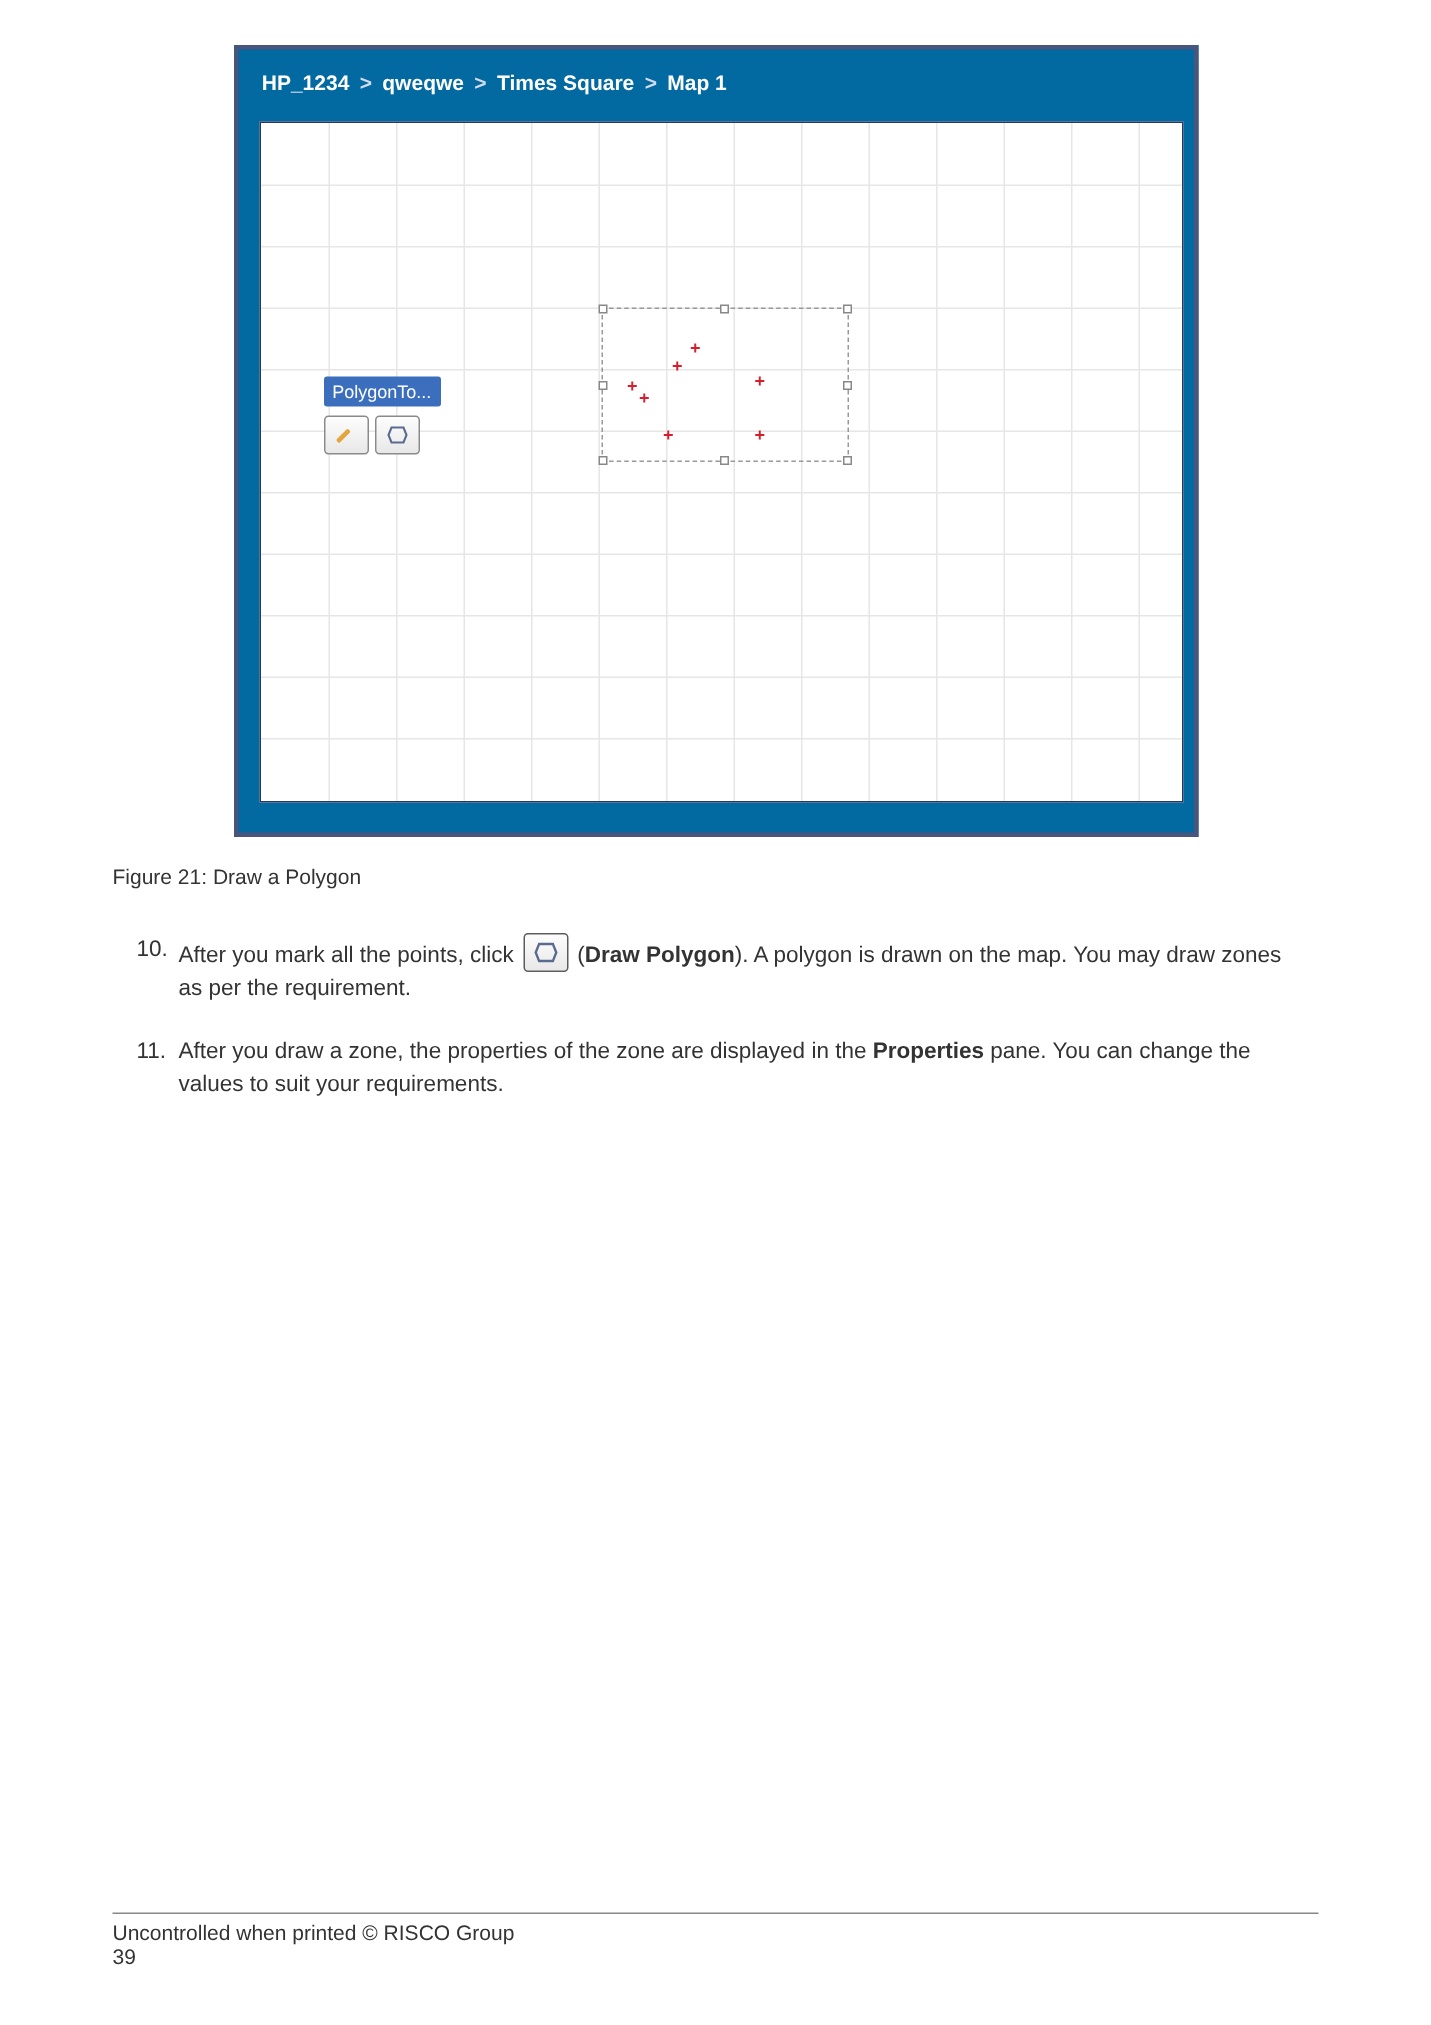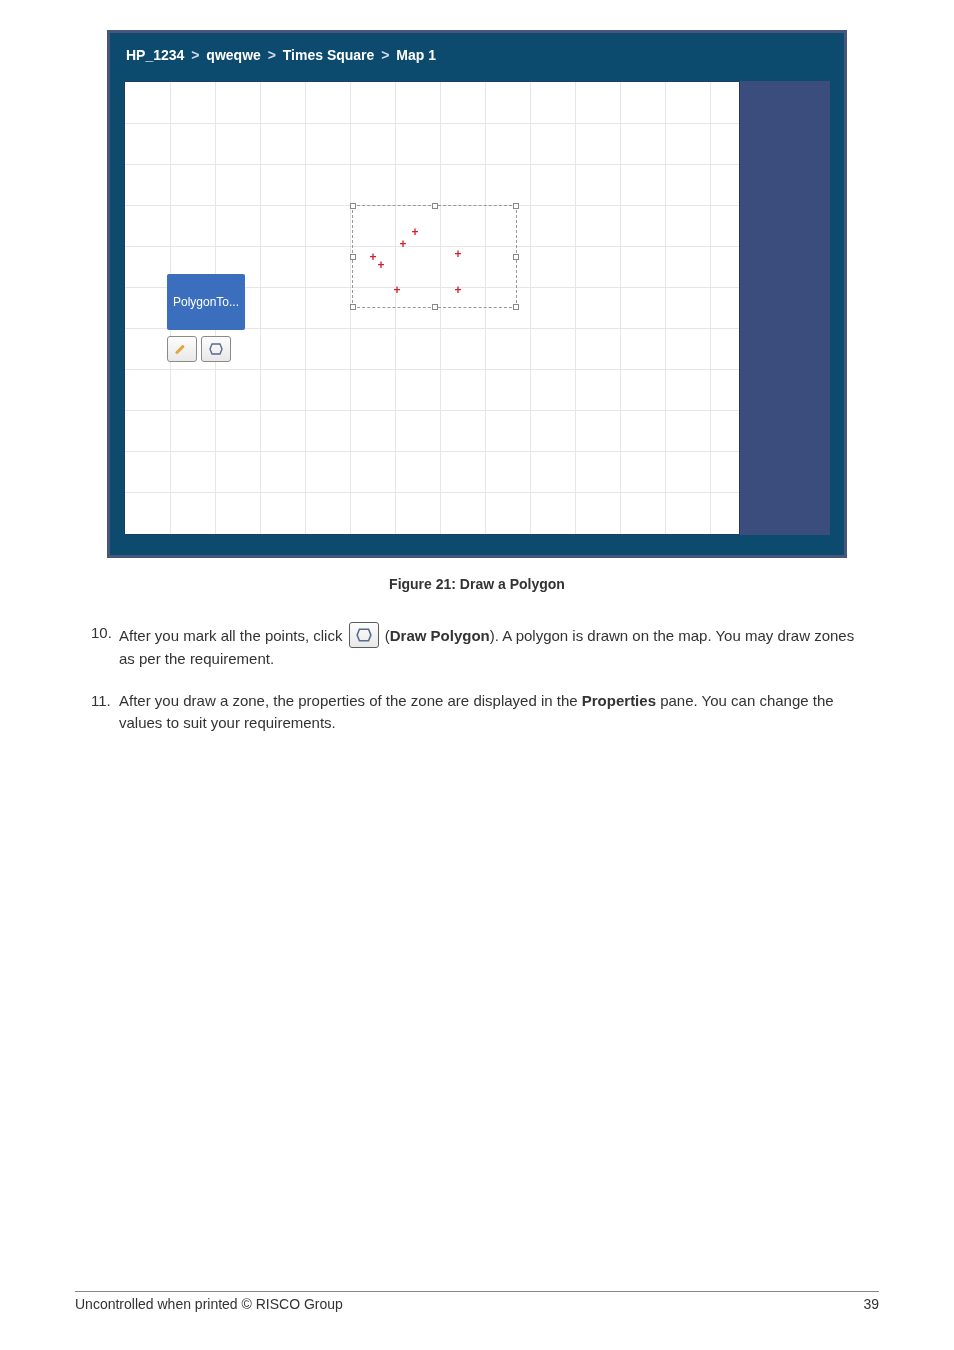--- a/index.html
+++ b/index.html
@@ -22,24 +22,24 @@
     font-size: 14px;
     color: #444;
     padding-bottom: 6px;
     border-bottom: 1px solid #888;
     margin-bottom: 36px;
   }
   .figure-wrap {
     margin: 0 0 18px 0;
   }
   .screenshot {
-    width: 740px;
+    width: 643px;
     height: 528px;
     margin: 0 auto;
-    background: #0c4a6e;
+    background: #0369a1;
     border: 3px solid #48557d;
     box-sizing: border-box;
     padding: 10px 14px 14px 14px;
   }
   .breadcrumb {
     color: #ffffff;
     font-family: Verdana, Arial, sans-serif;
     font-weight: bold;
     font-size: 14px;
     padding: 4px 2px 18px 2px;
@@ -76,24 +76,23 @@
   .polytool {
     position: absolute;
     left: 42px;
     top: 169px;
   }
   .polytool .tip {
     background: #3b6fbd;
     color: #fff;
     font-family: Verdana, Arial, sans-serif;
     font-size: 12px;
-    padding: 21px 6px;
+    padding: 3px 6px;
     border-radius: 2px;
     white-space: nowrap;
-    margin-top: 23px;
   }
   .polytool .btns {
     margin-top: 6px;
     display: flex;
     gap: 4px;
   }
   .polytool .btn {
     width: 28px;
     height: 24px;
     border: 1px solid #8a8a8a;
@@ -141,22 +140,22 @@
     position: absolute;
     color: #d61f2c;
     font-weight: bold;
     font-size: 12px;
     line-height: 12px;
     transform: translate(-50%,-50%);
     font-family: Arial, sans-serif;
   }
 
   .figure-caption {
-    text-align: center;
-    font-weight: bold;
+    text-align: left;
+    font-weight: normal;
     font-size: 14px;
     margin: 14px 0 30px 0;
   }
 
   ol.steps {
     list-style: none;
     padding: 0 0 0 0;
     margin: 16px;
     font-size: 15px;
     color: #333;
@@ -193,20 +192,21 @@
     position: absolute;
     left: 75px;
     right: 75px;
     bottom: 38px;
     font-size: 14px;
     border-top: 1px solid #888;
     padding-top: 4px;
     display: flex;
     justify-content: space-between;
     color: #333;
+    flex-direction: column;
   }
 </style>
 </head>
 <body>
 
 <div class="page">
 
   <div class="figure-wrap">
     <div class="screenshot">
       <div class="breadcrumb">

